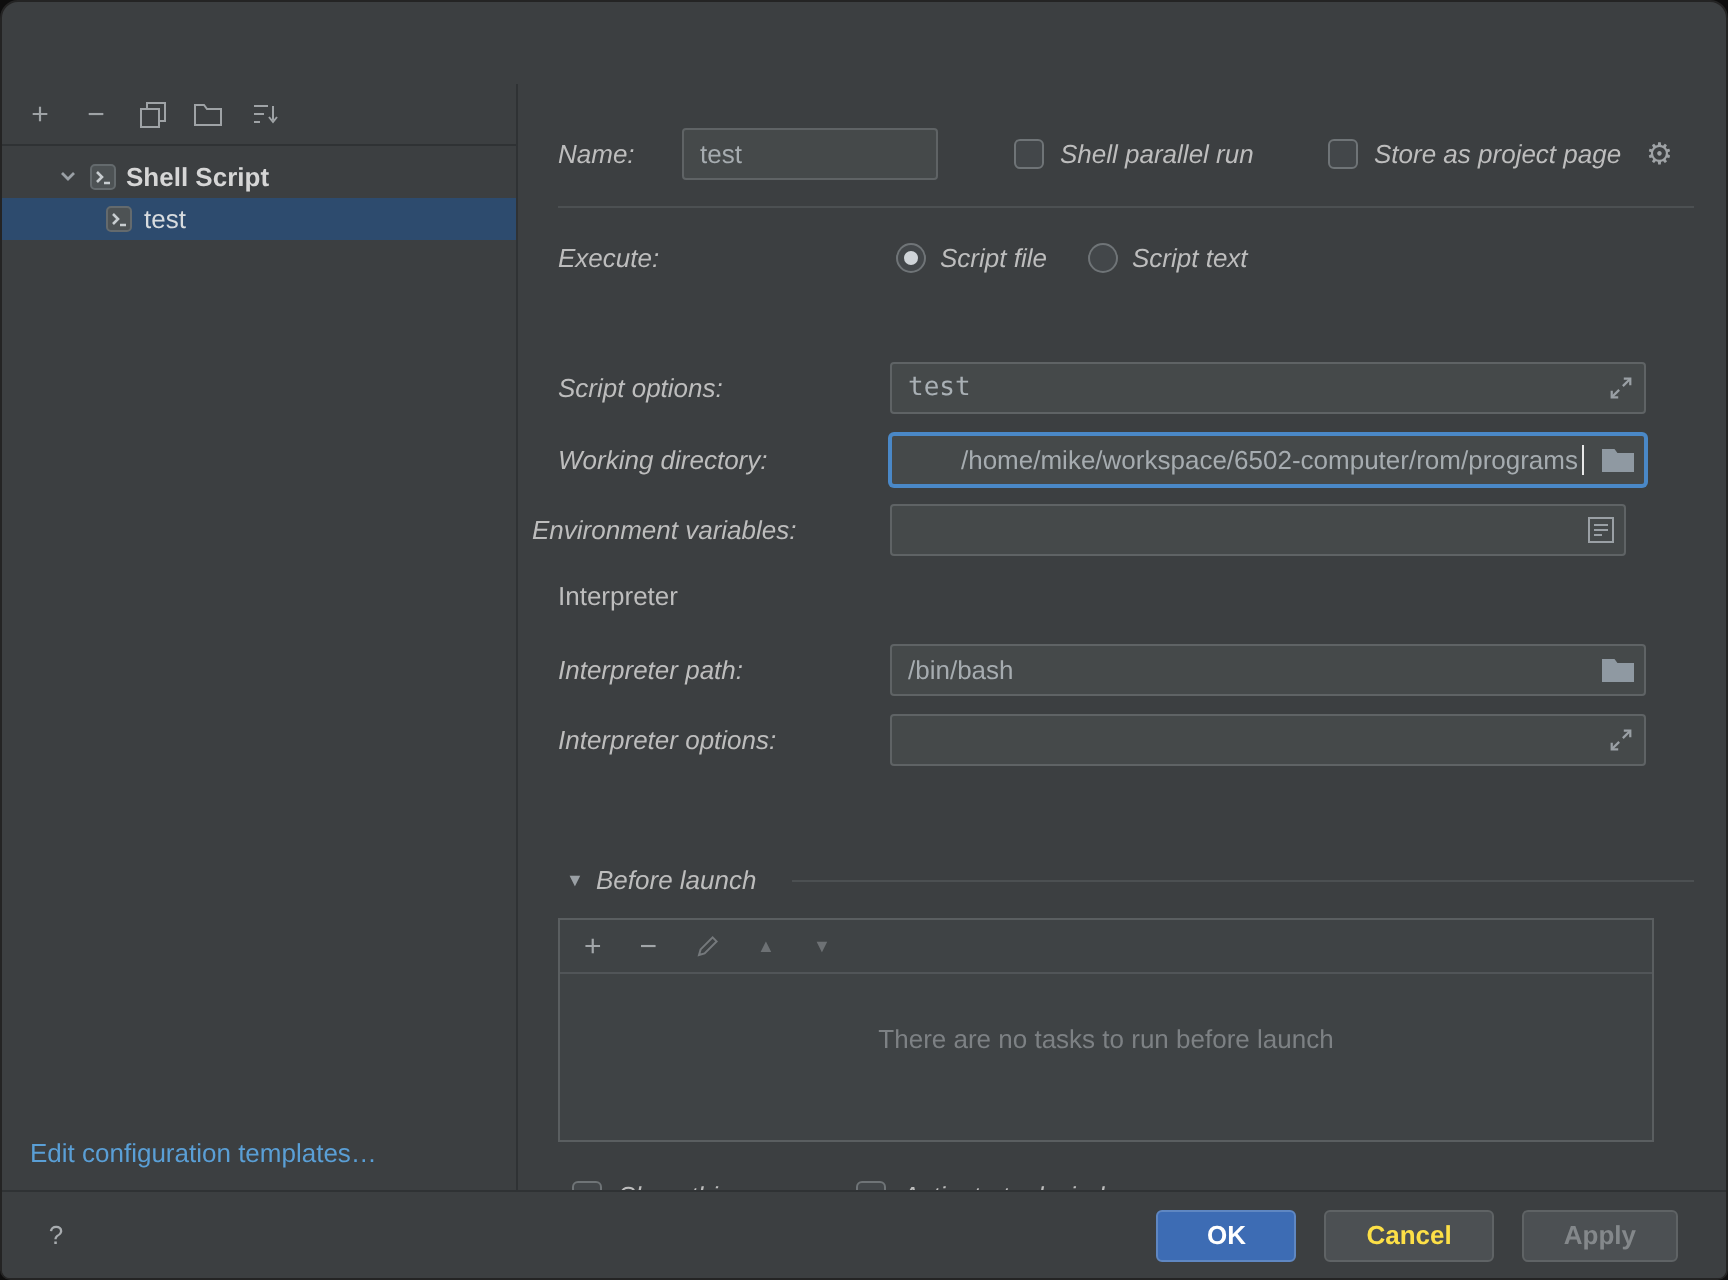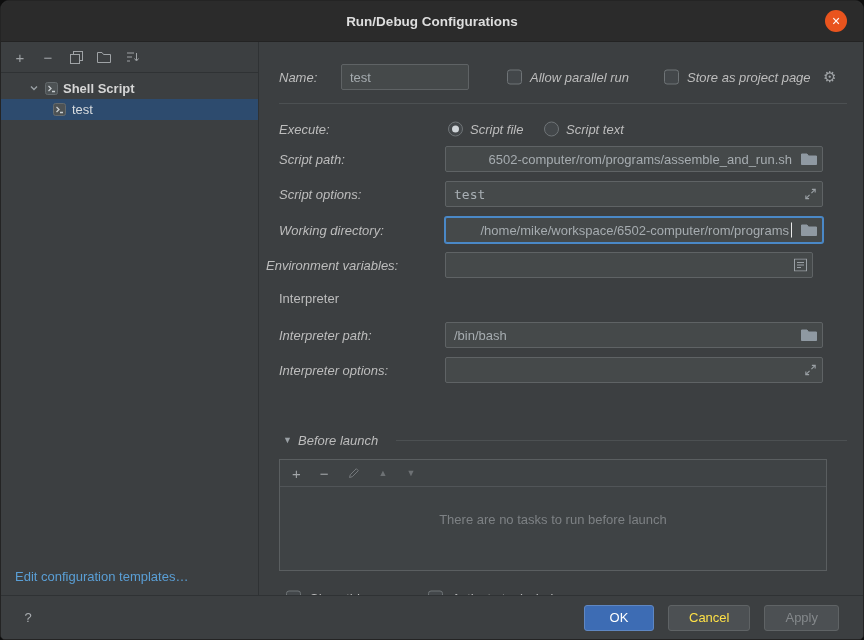--- a/index.html
+++ b/index.html
@@ -52,36 +52,30 @@
   .bl-ic.dim{color:#6d7174;}
   .bl-ic.sm{font-size:9px;}
   .bl-empty{position:absolute;left:0;right:0;top:52px;text-align:center;color:#7d8184;font-size:13px;}
   
   .footer{position:absolute;left:0;right:0;bottom:0;height:43px;border-top:1px solid #2f3234;background:#3c3f41;}
   .help-btn{position:absolute;left:16px;top:50%;transform:translateY(-50%);width:22px;height:22px;border-radius:50%;
             border:1px solid #70757
 8;color:#a8acaf;display:flex;align-items:center;justify-content:center;font-size:13px;cursor:pointer;box-sizing:border-box;}
   .footer-buttons{position:absolute;right:24px;top:50%;transform:translateY(-50%);display:flex;gap:14px;}
   .btn{min-width:70px;height:26px;border-radius:3px;font-size:13px;font-family:inherit;display:flex;align-items:center;
-       justify-content:center;cursor:pointer;padding:0 20px;box-sizing:border-box;}
+       justify-content:center;cursor:pointer;padding:0 20px;box-sizing:border-box;font-weight:bold;}
   .btn.ok{background:#3d6cb4;border:1px solid #5f87c2;color:#ffffff;}
   .btn.sec{background:#4c5053;border:1px solid #5f6365;color:#fde047;}
   .btn.sec.apply{color:#84888b;}
 </style>
 </head>
 <body>
 
 <div class="window">
 
-  <div class="titlebar">
-    <div class="title">Run/Debug Configurations</div>
-    <div class="close-btn">
-      <span>×</span>
-    </div>
-  </div>
 
   <div class="sidebar">
     <div class="sb-toolbar">
       <span class="tb-ic">+</span>
       <span class="tb-ic">−</span>
       <span class="tb-ic">
         <svg width="13" height="13" viewBox="0 0 13 13" fill="none" stroke="#9fa3a6">
           <rect x="3.5" y="0.5" width="9" height="9"></rect>
           <rect x="0.5" y="3.5" width="9" height="9" fill="#3c3f41"></rect>
         </svg>
@@ -132,49 +126,38 @@
   </div>
 
   <div class="main">
 
     <div class="row" style="top:22px">
       <span class="lbl ab" style="left:19px">Name:</span>
       <div class="field" style="left:81px;width:128px">
         <span class="ftext">test</span>
       </div>
       <span class="checkbox ab" style="left:247px"></span>
-      <span class="lbl ab" style="left:270px">Allow parallel run</span>
+      <span class="lbl ab" style="left:270px">Shell parallel run</span>
       <span class="checkbox ab" style="left:404px"></span>
       <span class="lbl ab" style="left:427px">Store as project page</span>
       <span class="gear ab" style="left:563px">⚙</span>
     </div>
 
     <div class="sep" style="top:61px;left:19px;width:568px"></div>
 
     <div class="row" style="top:74px">
       <span class="lbl ab" style="left:19px">Execute:</span>
       <span class="radio ab" style="left:188px">
           <span class="dot"></span>
         </span>
       <span class="lbl ab" style="left:210px">Script file</span>
       <span class="radio ab" style="left:284px"></span>
       <span class="lbl ab" style="left:306px">Script text</span>
     </div>
 
-    <div class="row" style="top:104px">
-      <span class="lbl ab" style="left:19px">Script path:</span>
-      <div class="field" style="left:185px;width:378px">
-        <span class="ftext anchor-right">6502-computer/rom/programs/assemble_and_run.sh</span>
-        <span class="ficon">
-          <svg width="16" height="13" viewBox="0 0 16 13">
-              <path d="M0.5 1.5 h5.5 l1.5 2 h8 v8.5 h-15 z" fill="#8f99a2" stroke="#8f99a2"></path>
-            </svg>
-        </span>
-      </div>
-    </div>
 
     <div class="row" style="top:139px">
       <span class="lbl ab" style="left:19px">Script options:</span>
       <div class="field" style="left:185px;width:378px">
         <span class="ftext mono">test</span>
         <span class="ficon">
           <svg width="13" height="13" viewBox="0 0 14 14" fill="none" stroke="#9aa0a5" stroke-width="1.2">
             <path d="M8.5 2 H12 v3.5"></path>
               <path d="M12 2 L8 6"></path>
               <path d="M5.5 12 H2 v-3.5"></path>

